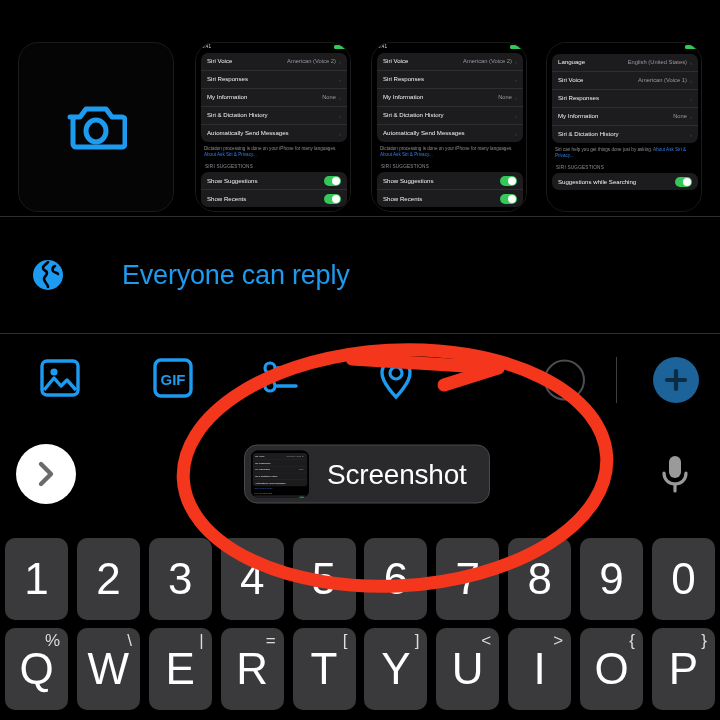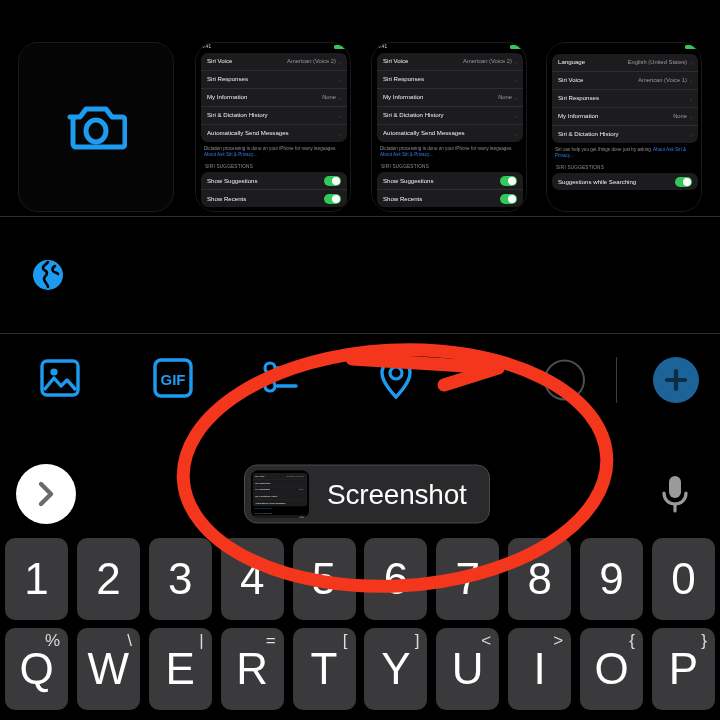--- a/index.html
+++ b/index.html
@@ -224,21 +224,21 @@
     background: #1b6399;
     display: flex;
     align-items: center;
     justify-content: center;
   }
 
   
   .suggestion-bar {
     position: absolute;
     left: 0;
-    top: 440px;
+    top: 420px;
     width: 720px;
     height: 108px;
   }
   .expand-button {
     position: absolute;
     left: 16px;
     top: 50%;
     transform: translateY(-50%);
     width: 60px;
     height: 60px;
@@ -512,20 +512,21 @@
   </div>
 
   <div class="reply-band">
     <span class="globe-icon">
       <svg width="36" height="36" viewBox="0 0 36 36">
         <circle cx="18" cy="18" r="15" fill="#1d9bf0"></circle>
         <path d="M18 5 c-2 3 -5 3 -5 6 c0 3 4 2 4 5 c0 3 -3 3 -3 6 c0 3 4 5 4 8" stroke="#000000" stroke-width="2.6" fill="none" stroke-linecap="round"></path>
         <path d="M25 9 c-2 1 -3 3 -2 5 c1 2 4 1 5 3" stroke="#000000" stroke-width="2.6" fill="none" stroke-linecap="round"></path>
       </svg>
     </span>
+    <span class="reply-label">Everyone can reply</span>
   </div>
 
   <div class="toolbar">
 
     <span class="tool tool-img">
       <svg width="44" height="44" viewBox="0 0 44 44" fill="none">
         <rect x="4" y="5" width="36" height="34" rx="5" stroke="#1d9bf0" stroke-width="3.4"></rect>
         <circle cx="16" cy="16" r="3.6" fill="#1d9bf0"></circle>
         <path d="M6 34 l10 -12 l7 8 l6 -6 l9 10" stroke="#1d9bf0" stroke-width="3.4" fill="none" stroke-linejoin="round"></path>
       </svg>

